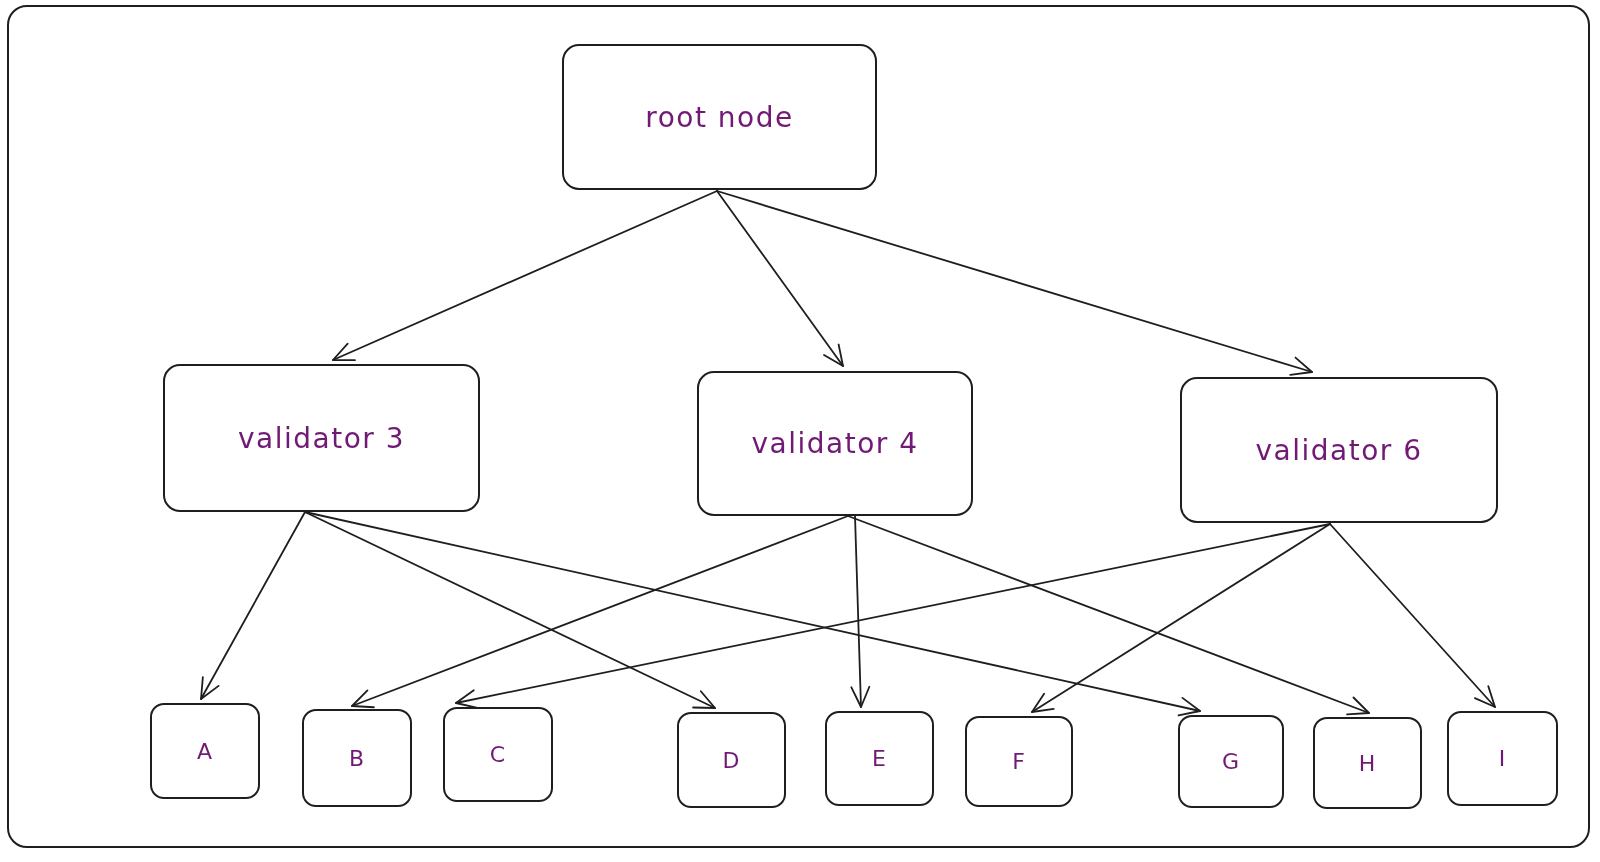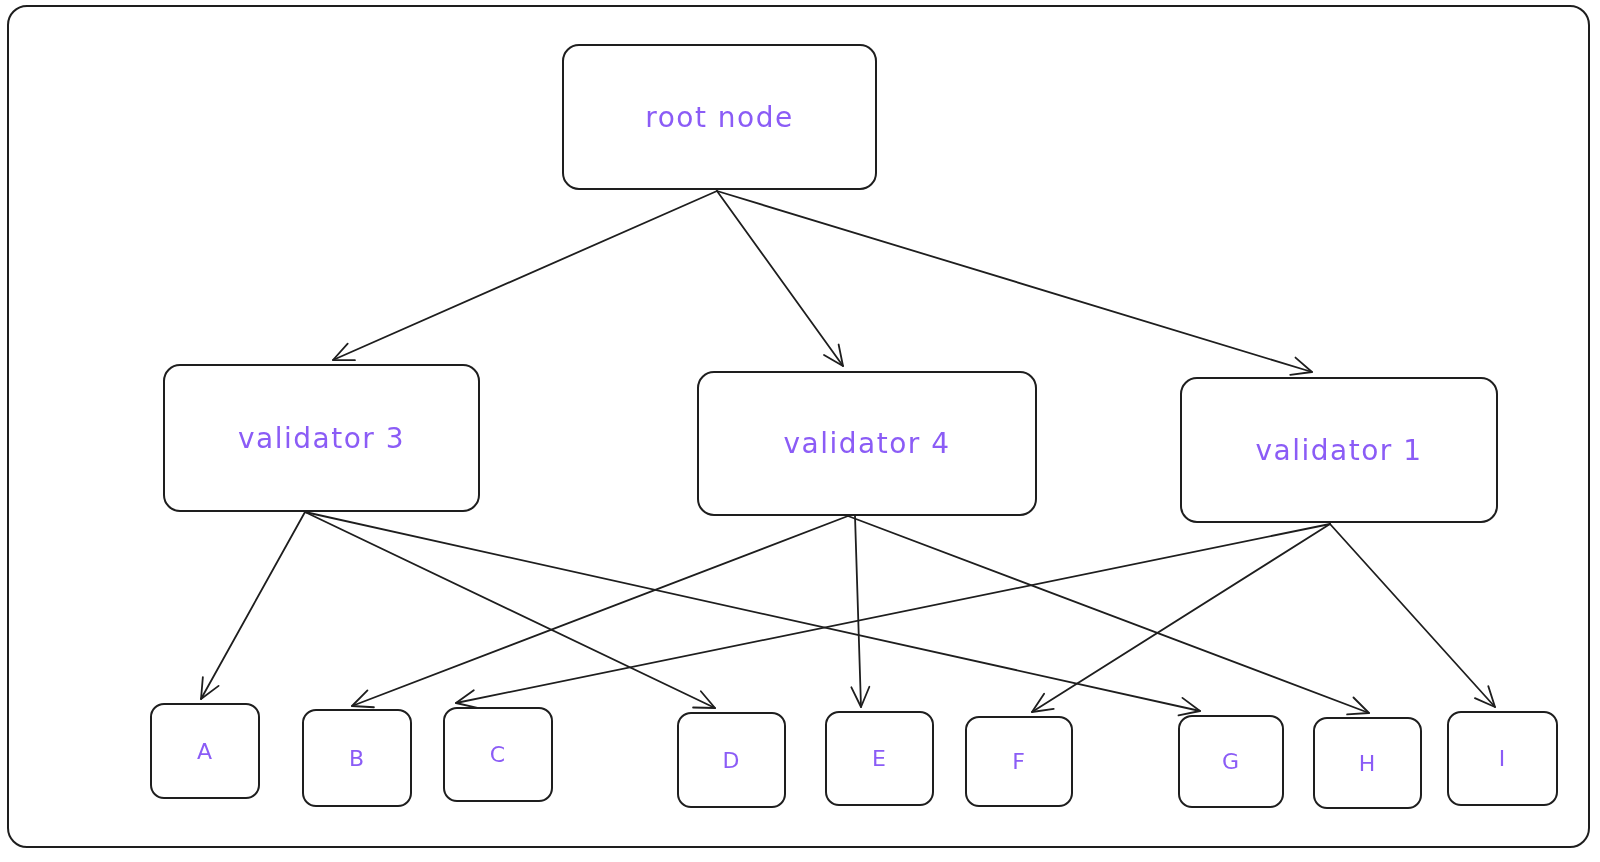--- a/index.html
+++ b/index.html
@@ -35,40 +35,40 @@
     pointer-events: none;
   }
   .node {
     position: absolute;
     box-sizing: border-box;
     border: 2px solid #1e1e1e;
     background: #ffffff;
     display: flex;
     align-items: center;
     justify-content: center;
-    color: #8b5cf6;
+    color: #701a75;
   }
   .node-big {
     border-radius: 17px;
     font-size: 28px;
     letter-spacing: 1.5px;
   }
   .node-leaf {
     border-radius: 14px;
     font-size: 22px;
     letter-spacing: 1px;
   }
   .node-label {
     white-space: nowrap;
   }
 
   
   #node-root       { left: 562px;  top: 44px;  width: 315px; height: 146px; }
   #node-validator3 { left: 163px;  top: 364px; width: 317px; height: 148px; text-align: center; }
-  #node-validator4 { left: 697px;  top: 371px; width: 340px; height: 145px; }
+  #node-validator4 { left: 697px;  top: 371px; width: 276px; height: 145px; }
   #node-validator5 { left: 1180px; top: 377px; width: 318px; height: 146px; }
   #node-leaf-a { left: 150px;  top: 703px; width: 110px; height: 96px; }
   #node-leaf-b { left: 302px;  top: 709px; width: 110px; height: 98px; }
   #node-leaf-c { left: 443px;  top: 707px; width: 110px; height: 95px; }
   #node-leaf-d { left: 677px;  top: 712px; width: 109px; height: 96px; }
   #node-leaf-e { left: 825px;  top: 711px; width: 109px; height: 95px; }
   #node-leaf-f { left: 965px;  top: 716px; width: 108px; height: 91px; }
   #node-leaf-g { left: 1178px; top: 715px; width: 106px; height: 93px; }
   #node-leaf-h { left: 1313px; top: 717px; width: 109px; height: 92px; }
   #node-leaf-i { left: 1447px; top: 711px; width: 111px; height: 95px; }
@@ -111,21 +111,21 @@
 
   <div id="node-validator3" class="node node-big">
     <span class="node-label">validator 3</span>
   </div>
 
   <div id="node-validator4" class="node node-big">
     <span class="node-label">validator 4</span>
   </div>
 
   <div id="node-validator5" class="node node-big">
-    <span class="node-label">validator 1</span>
+    <span class="node-label">validator 6</span>
   </div>
 
   <div id="node-leaf-a" class="node node-leaf">
     <span class="node-label">A</span>
   </div>
 
   <div id="node-leaf-b" class="node node-leaf">
     <span class="node-label">B</span>
   </div>
 

